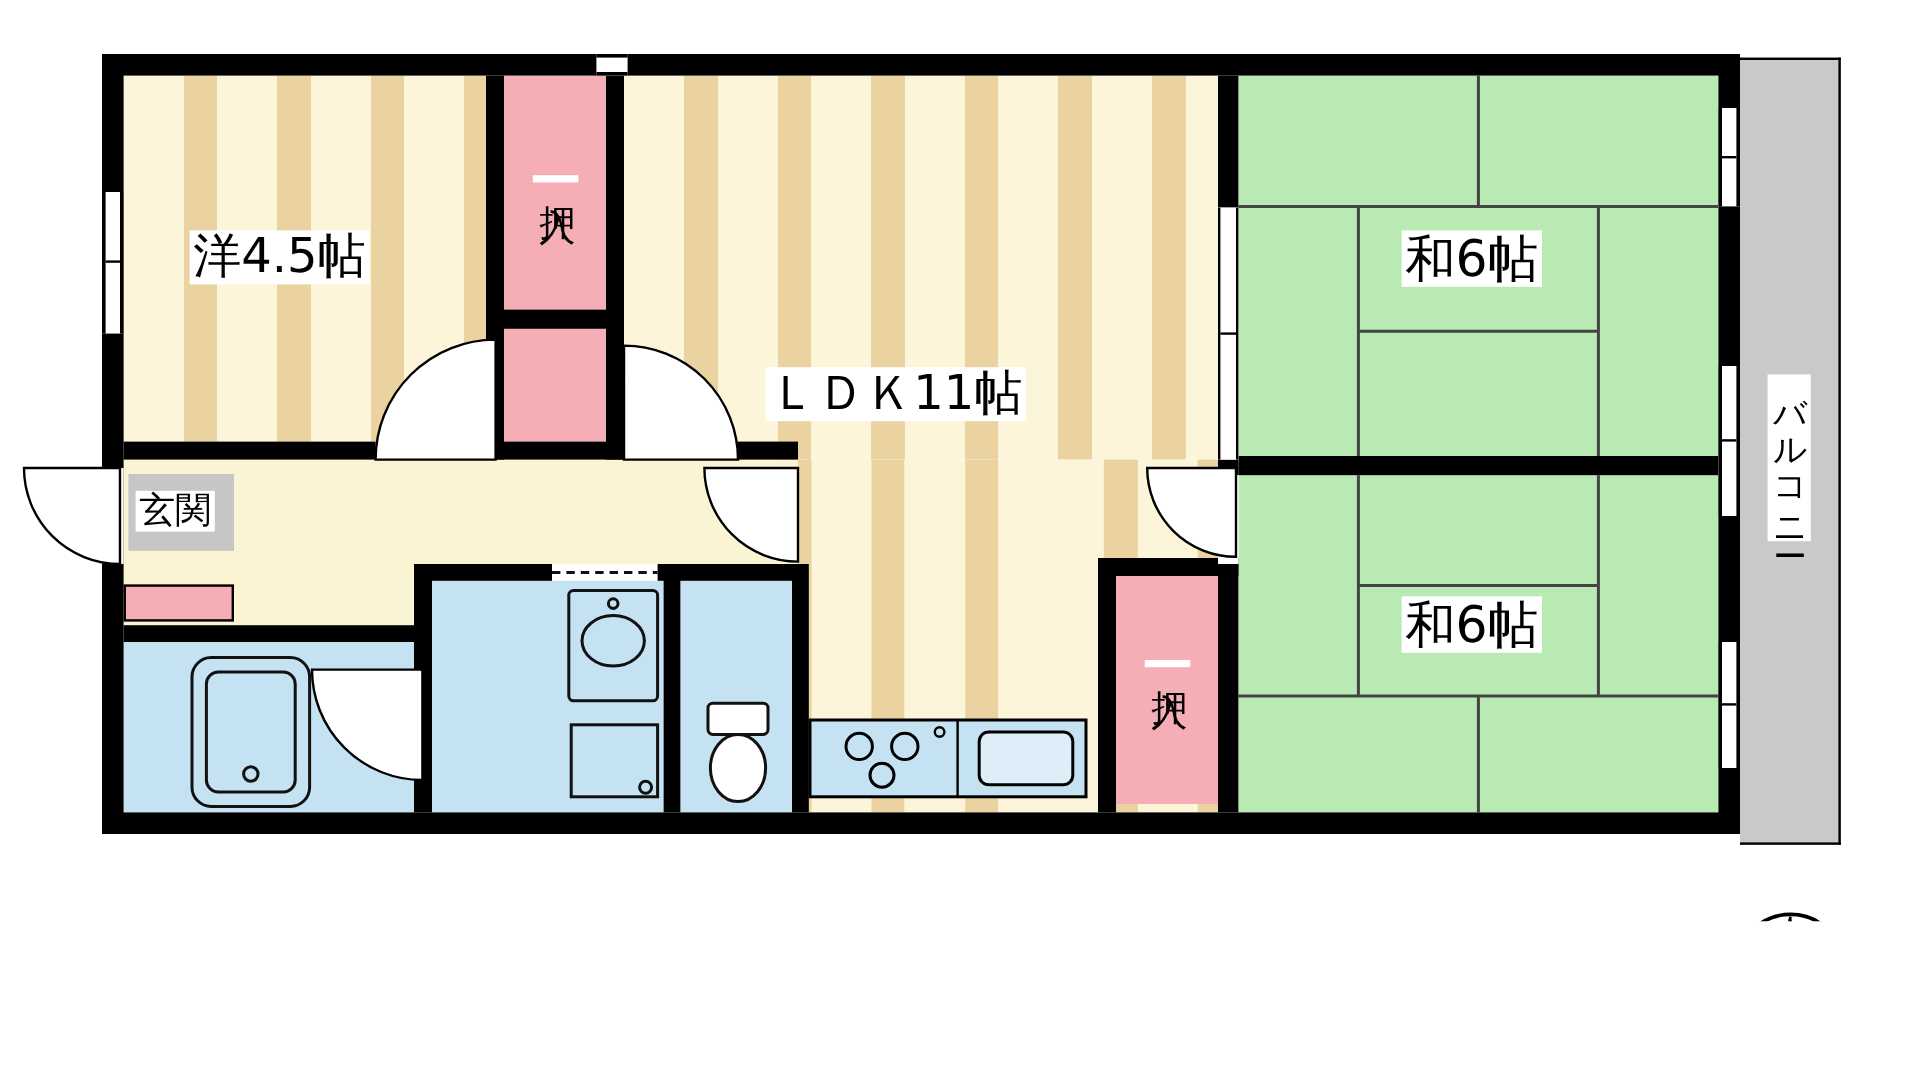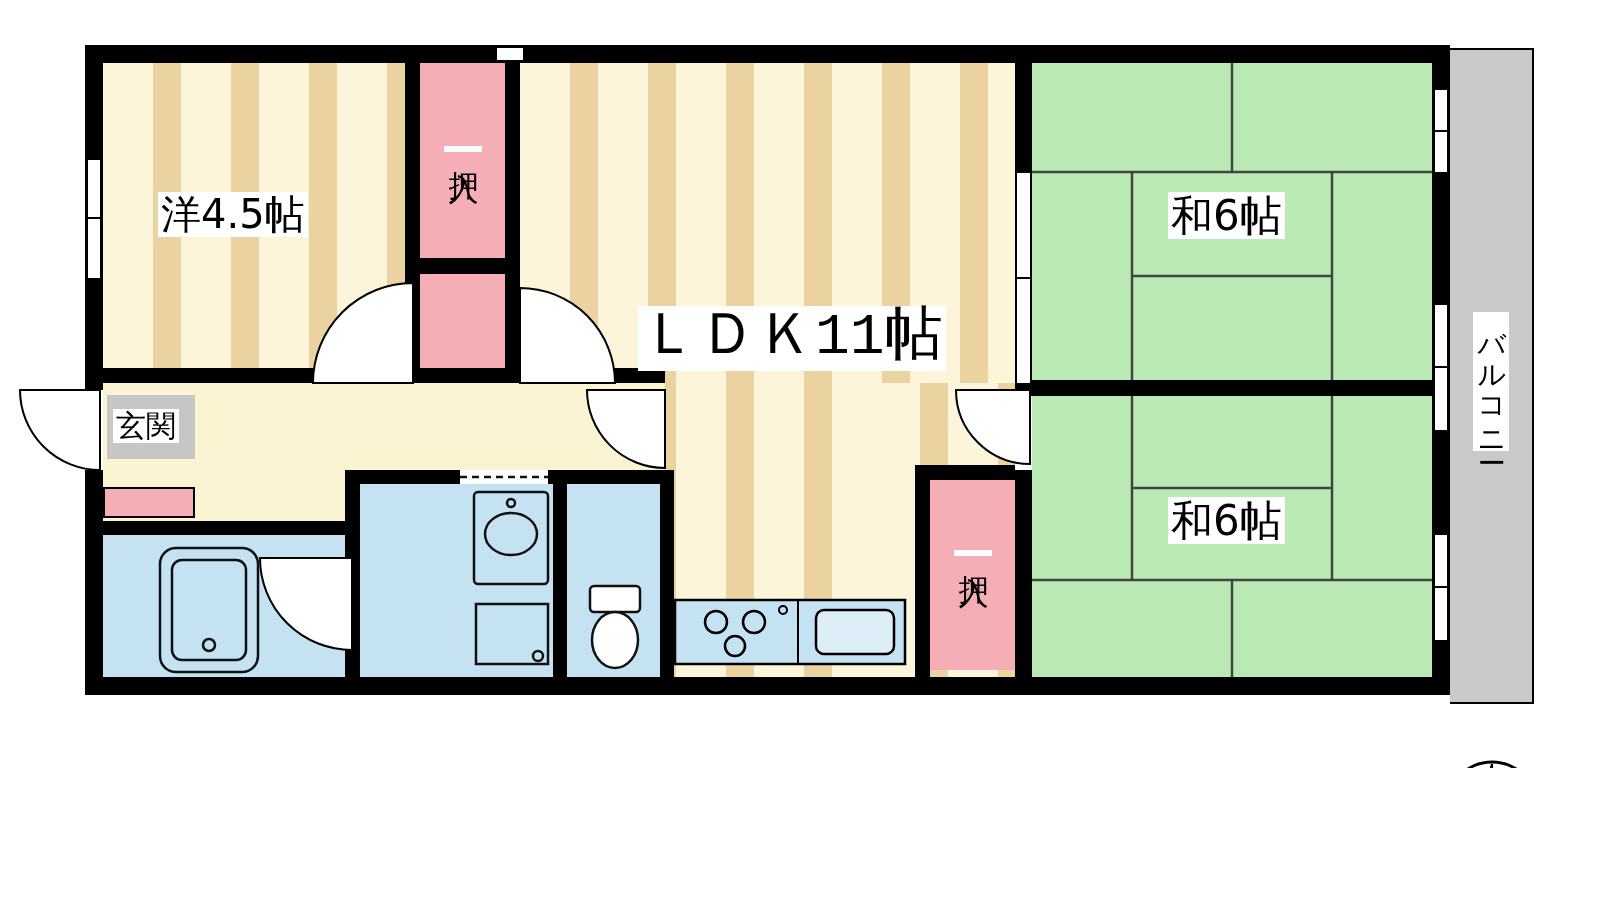--- a/index.html
+++ b/index.html
@@ -142,21 +142,21 @@
     </g>
 
     <g>
       <circle cx="1492" cy="807" r="45" fill="#fff" stroke="#000" stroke-width="3"></circle>
       <polygon points="1492,764 1514,844 1492,824" fill="#000"></polygon>
       <polygon points="1492,764 1470,844 1492,824" fill="#fff" stroke="#000" stroke-width="2"></polygon>
     </g>
   </svg>
 
   <div class="label" style="left:158px;top:192px;font-size:40px;">洋4.5帖</div>
-  <div class="label" style="left:638px;top:306px;font-size:58px;font-family:Liberation Mono, monospace;">ＬＤＫ11帖</div>
+  <div class="label" style="left:638px;top:306px;font-size:40px;">ＬＤＫ11帖</div>
   <div class="label" style="left:1168px;top:192px;font-size:42px;">和6帖</div>
   <div class="label" style="left:1168px;top:497px;font-size:42px;">和6帖</div>
   <div class="label vtext" style="left:444px;top:146px;font-size:30px;">押入</div>
   <div class="label vtext" style="left:954px;top:550px;font-size:30px;">押入</div>
   <div class="label" style="left:113px;top:409px;font-size:30px;">玄関</div>
   <div class="label vtext" style="left:1473px;top:312px;font-size:28px;">バルコニー</div>
 
 </div>
 
 </body></html>

